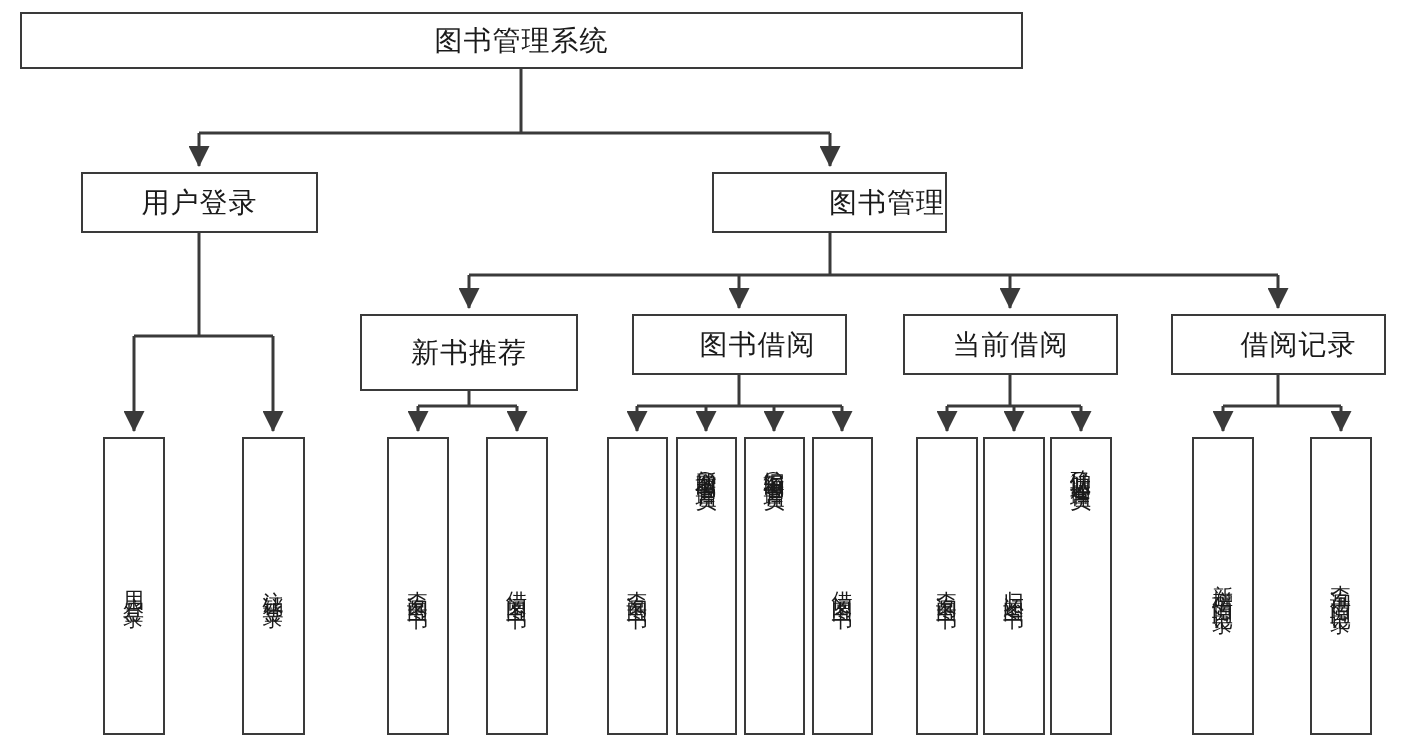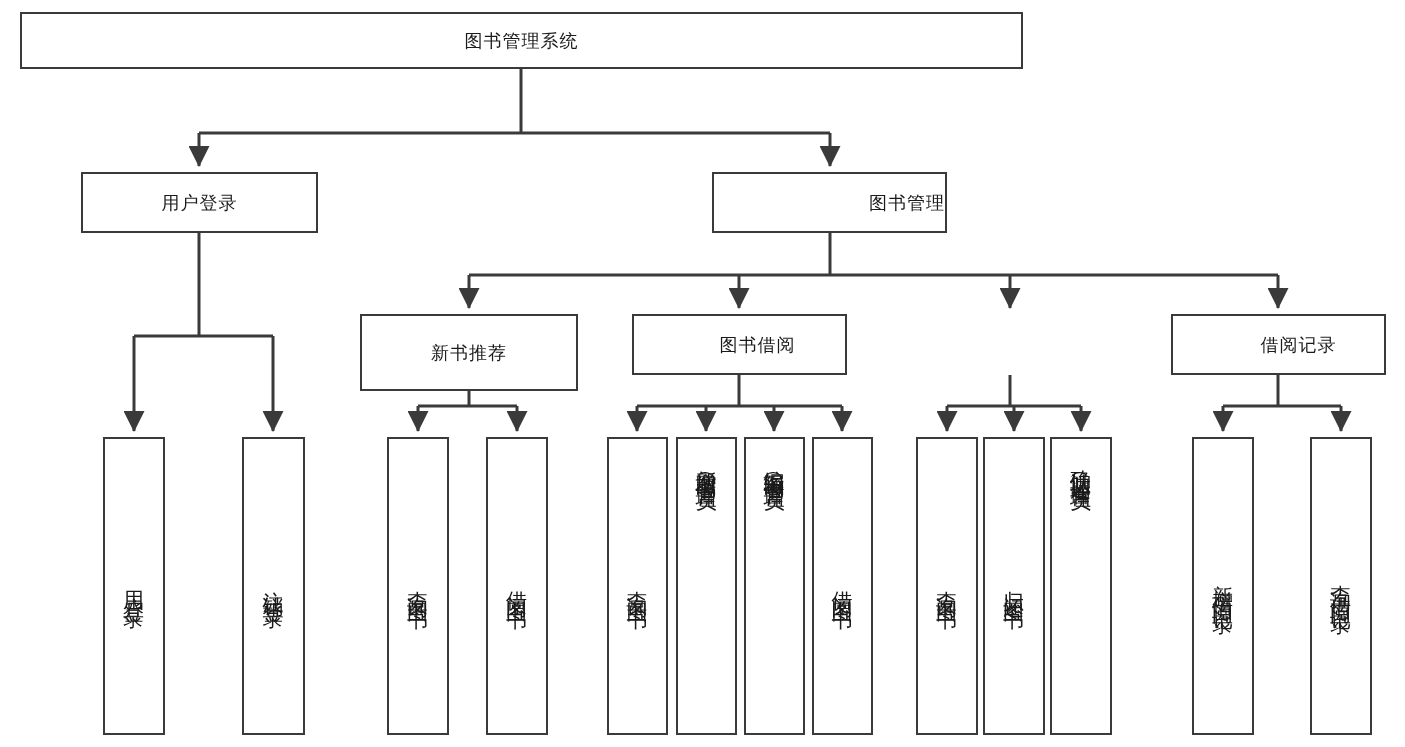--- a/index.html
+++ b/index.html
@@ -28,21 +28,21 @@
     position: absolute;
     box-sizing: border-box;
     background: #ffffff;
     border: 2.5px solid #3a3a3a;
     display: flex;
     align-items: center;
     justify-content: center;
     color: #1a1a1a;
   }
   .node.horiz {
-    font-size: 18px;
+    font-size: 28px;
     letter-spacing: 1px;
   }
   .node.vert {
     align-items: flex-start;
     justify-content: center;
     padding-top: 14px;
     font-size: 21px;
   }
   .node.vert .vtext {
     writing-mode: vertical-rl;
@@ -133,20 +133,23 @@
   <div class="node horiz" id="node-l2-1" style="left: 712px; top: 172px; width: 235px; height: 61px; justify-content: flex-end;">
     <span>图书管理</span>
   </div>
 
   <div class="node horiz" id="node-l3-0" style="left: 360px; top: 314px; width: 218px; height: 77px;">
     <span>新书推荐</span>
   </div>
   <div class="node horiz" id="node-l3-1" style="left: 632px; top: 314px; width: 215px; height: 61px; padding-left: 36px;">
     <span>图书借阅</span>
   </div>
+  <div class="node horiz" id="node-l3-2" style="left: 903px; top: 314px; width: 215px; height: 61px;">
+    <span>当前借阅</span>
+  </div>
   <div class="node horiz" id="node-l3-3" style="left: 1171px; top: 314px; width: 215px; height: 61px; padding-left: 40px;">
     <span>借阅记录</span>
   </div>
 
   <div class="node vert mid" id="node-leaf-0" style="left: 103px; top: 437px; width: 62px; height: 298px;">
     <span class="vtext">用户登录</span>
   </div>
   <div class="node vert mid" id="node-leaf-1" style="left: 242px; top: 437px; width: 63px; height: 298px;">
     <span class="vtext">注销登录</span>
   </div>

